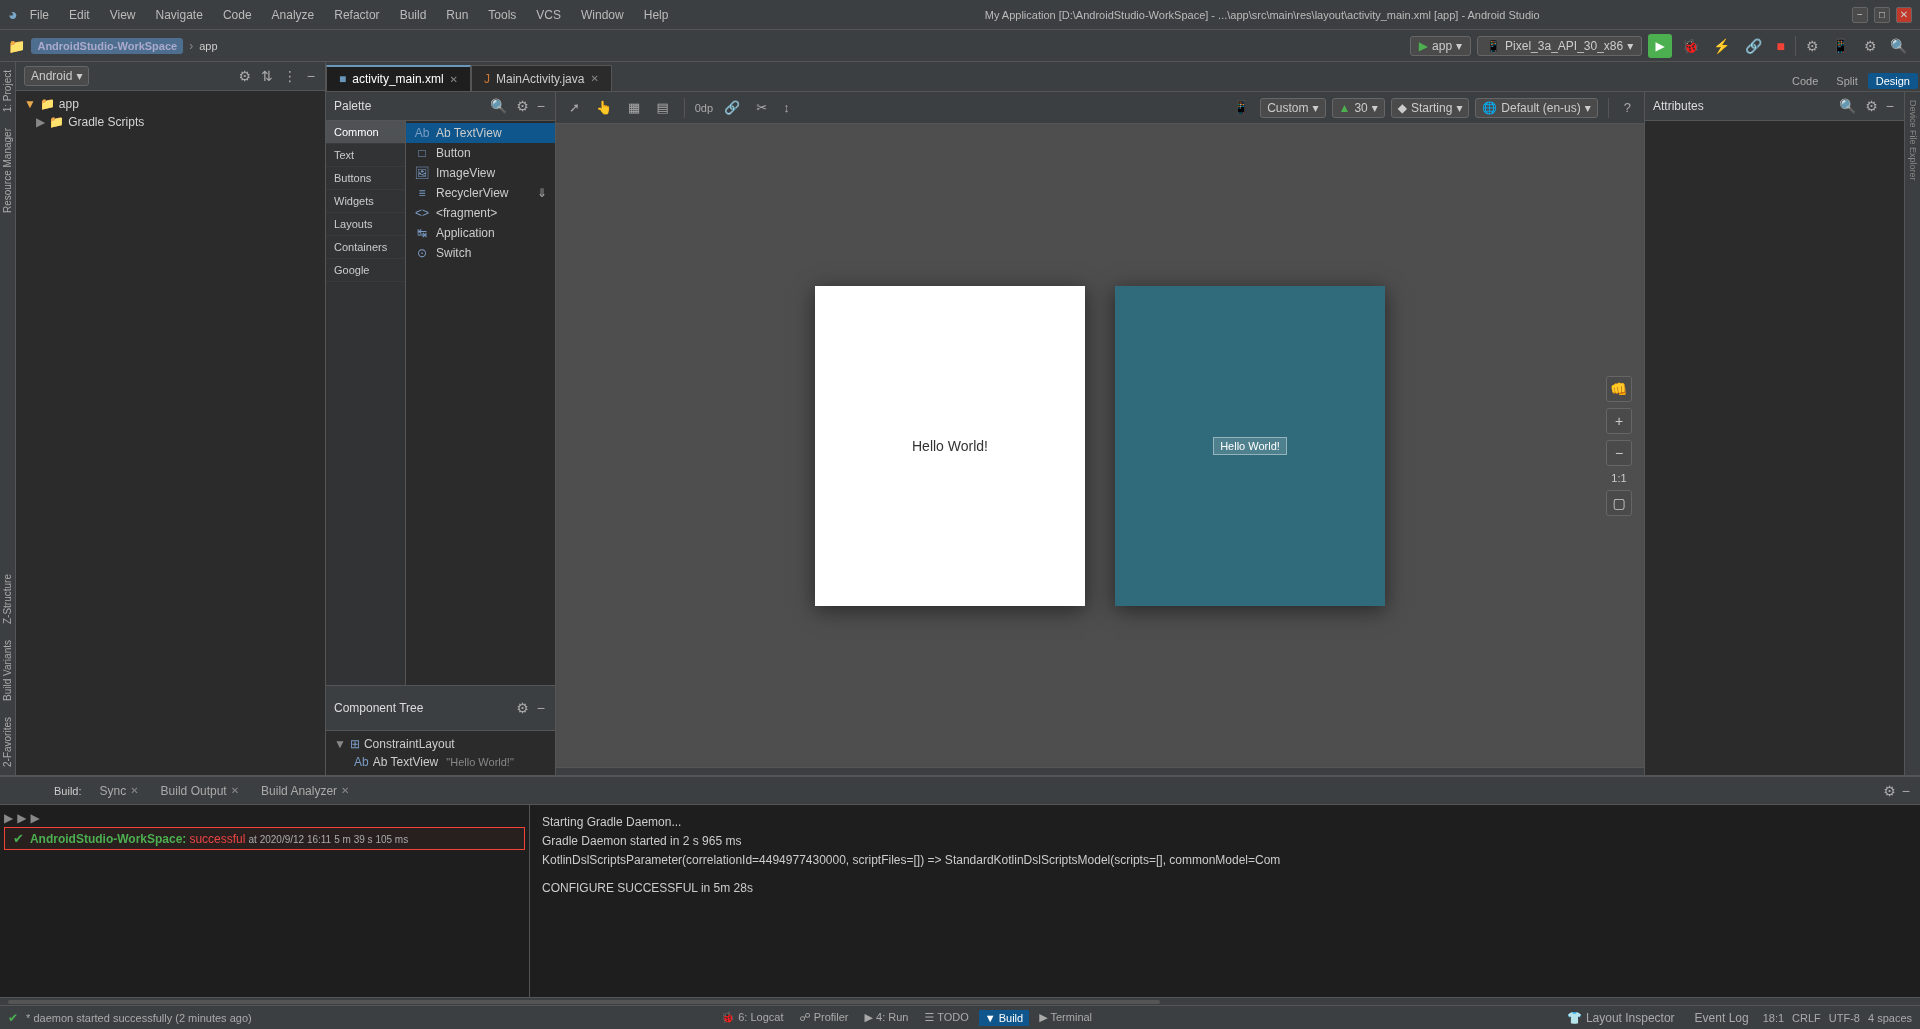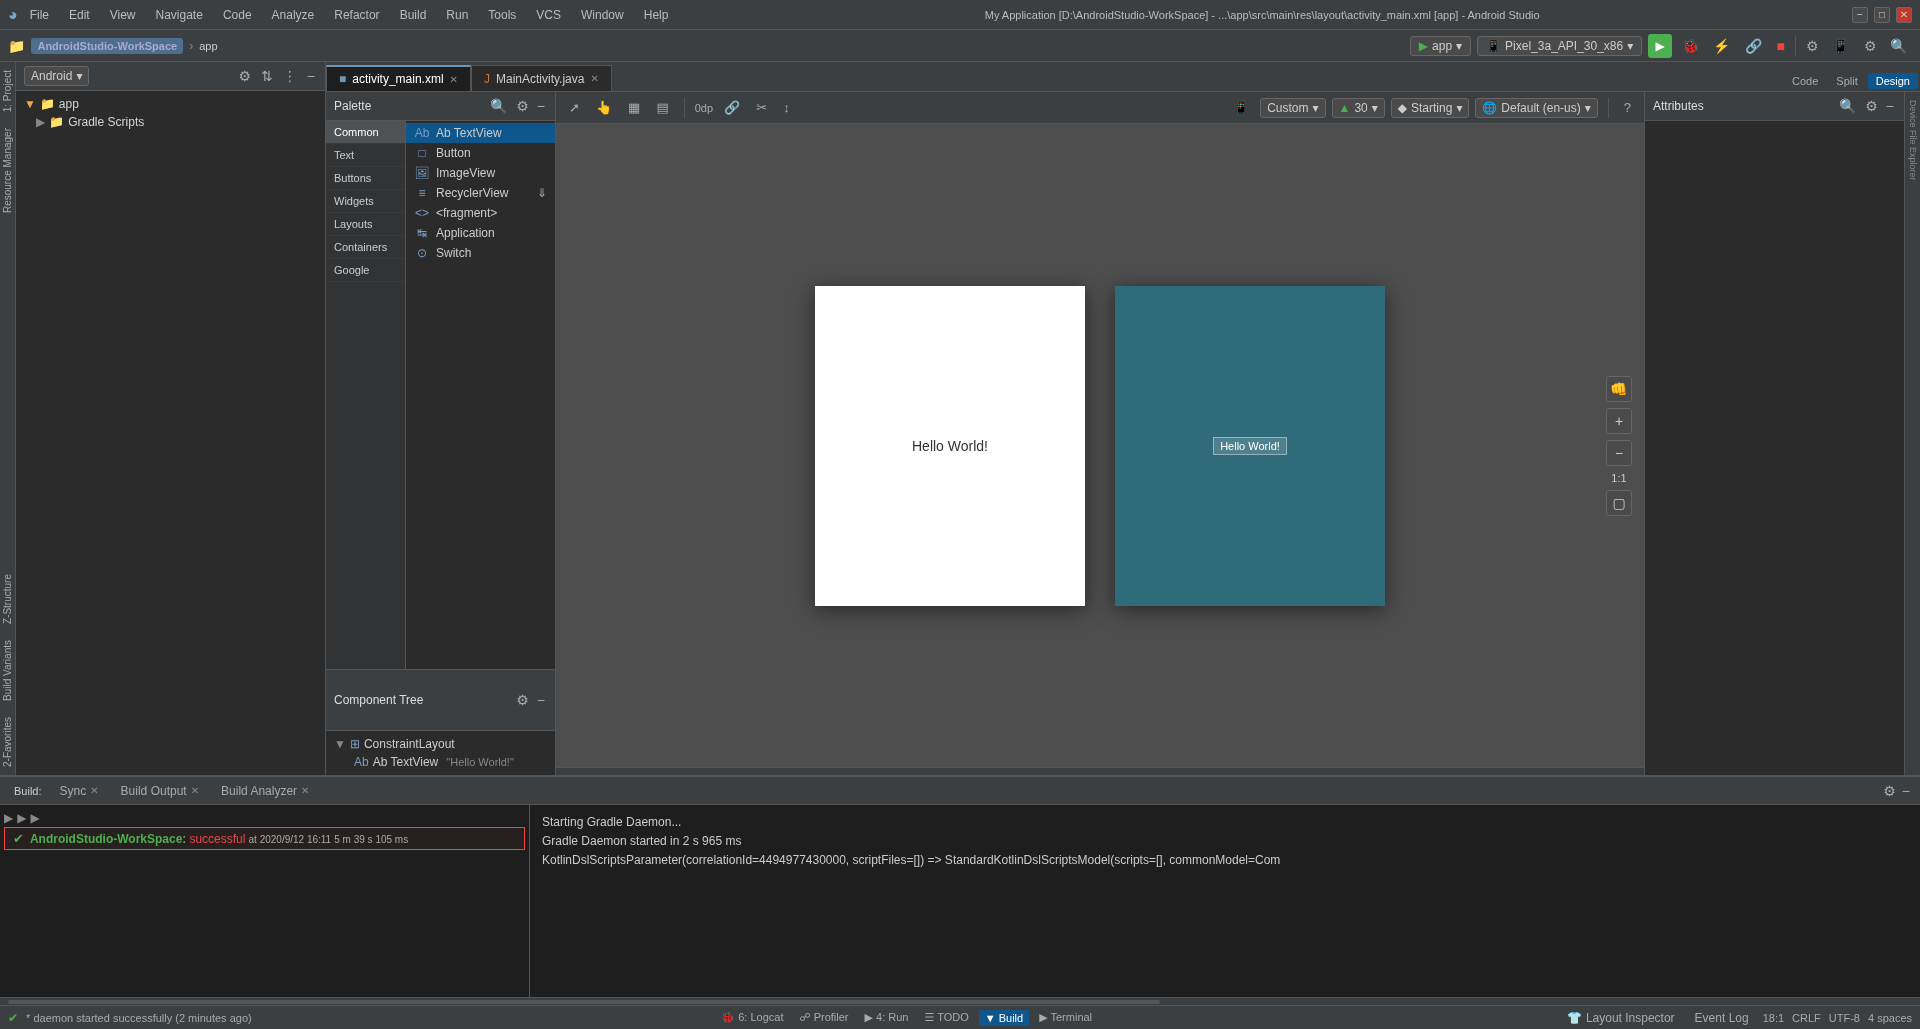--- a/index.html
+++ b/index.html
@@ -155,21 +155,21 @@
     }
     .palette-item.selected { background: #0e568c; }
     .palette-item-icon { color: #7a9cc5; font-size: 12px; width: 16px; text-align: center; }
 
     #component-tree-section {
       border-top: 1px solid #555;
       background: #2b2b2b;
     }
     #component-tree-header {
       background: #3c3f41;
-      padding: 20px 8px;
+      padding: 12px 8px;
       display: flex;
       align-items: center;
       gap: 4px;
       border-bottom: 1px solid #555;
     }
     #component-tree-header .title { flex: 1; font-size: 12px; color: #ddd; }
     #component-tree-content { padding: 4px; }
     .ct-item { padding: 2px 4px; cursor: pointer; color: #ccc; font-size: 11px; display: flex; align-items: center; gap: 4px; }
     .ct-item .ct-icon { color: #7a9cc5; }
 
@@ -684,21 +684,21 @@
       <div id="right-sidebar">
         <div class="right-tab-v" style="font-size:9px;color:#888;">Device File Explorer</div>
       </div>
 
     </div>
   </div>
 </div>
 
 <div id="bottom-panel">
   <div id="bottom-tabs">
-    <span style="color:#ccc;font-size:11px;padding:0 6px;">Build:</span>
+    <span style="color:#ccc;font-size:11px;padding:0 6px;margin-left:40px;">Build:</span>
     <div class="bottom-tab">
       <span>Sync</span>
       <span class="close-btn">✕</span>
     </div>
     <div class="bottom-tab">
       <span>Build Output</span>
       <span class="close-btn">✕</span>
     </div>
     <div class="bottom-tab">
       <span>Build Analyzer</span>
@@ -724,20 +724,21 @@
           <span class="time">at 2020/9/12 16:11</span>
           <span class="duration">5 m 39 s 105 ms</span>
         </span>
       </div>
     </div>
     <div id="build-output">
       <div>Starting Gradle Daemon...</div>
       <div>Gradle Daemon started in 2 s 965 ms</div>
       <div style="white-space:nowrap;overflow:hidden;text-overflow:ellipsis;">KotlinDslScriptsParameter(correlationId=4494977430000, scriptFiles=[]) =&gt; StandardKotlinDslScriptsModel(scripts=[], commonModel=Com</div>
       <div style="height:8px;"></div>
+      <div>CONFIGURE SUCCESSFUL in 5m 28s</div>
     </div>
   </div>
 
   <div style="height:8px;background:#3c3f41;border-top:1px solid #555;display:flex;align-items:center;">
     <div style="width:60%;height:4px;background:#555;border-radius:2px;margin-left:8px;"></div>
   </div>
 </div>
 
 <div id="status-bar">
   <span style="color:#4caf50;font-size:12px;">✔</span>

